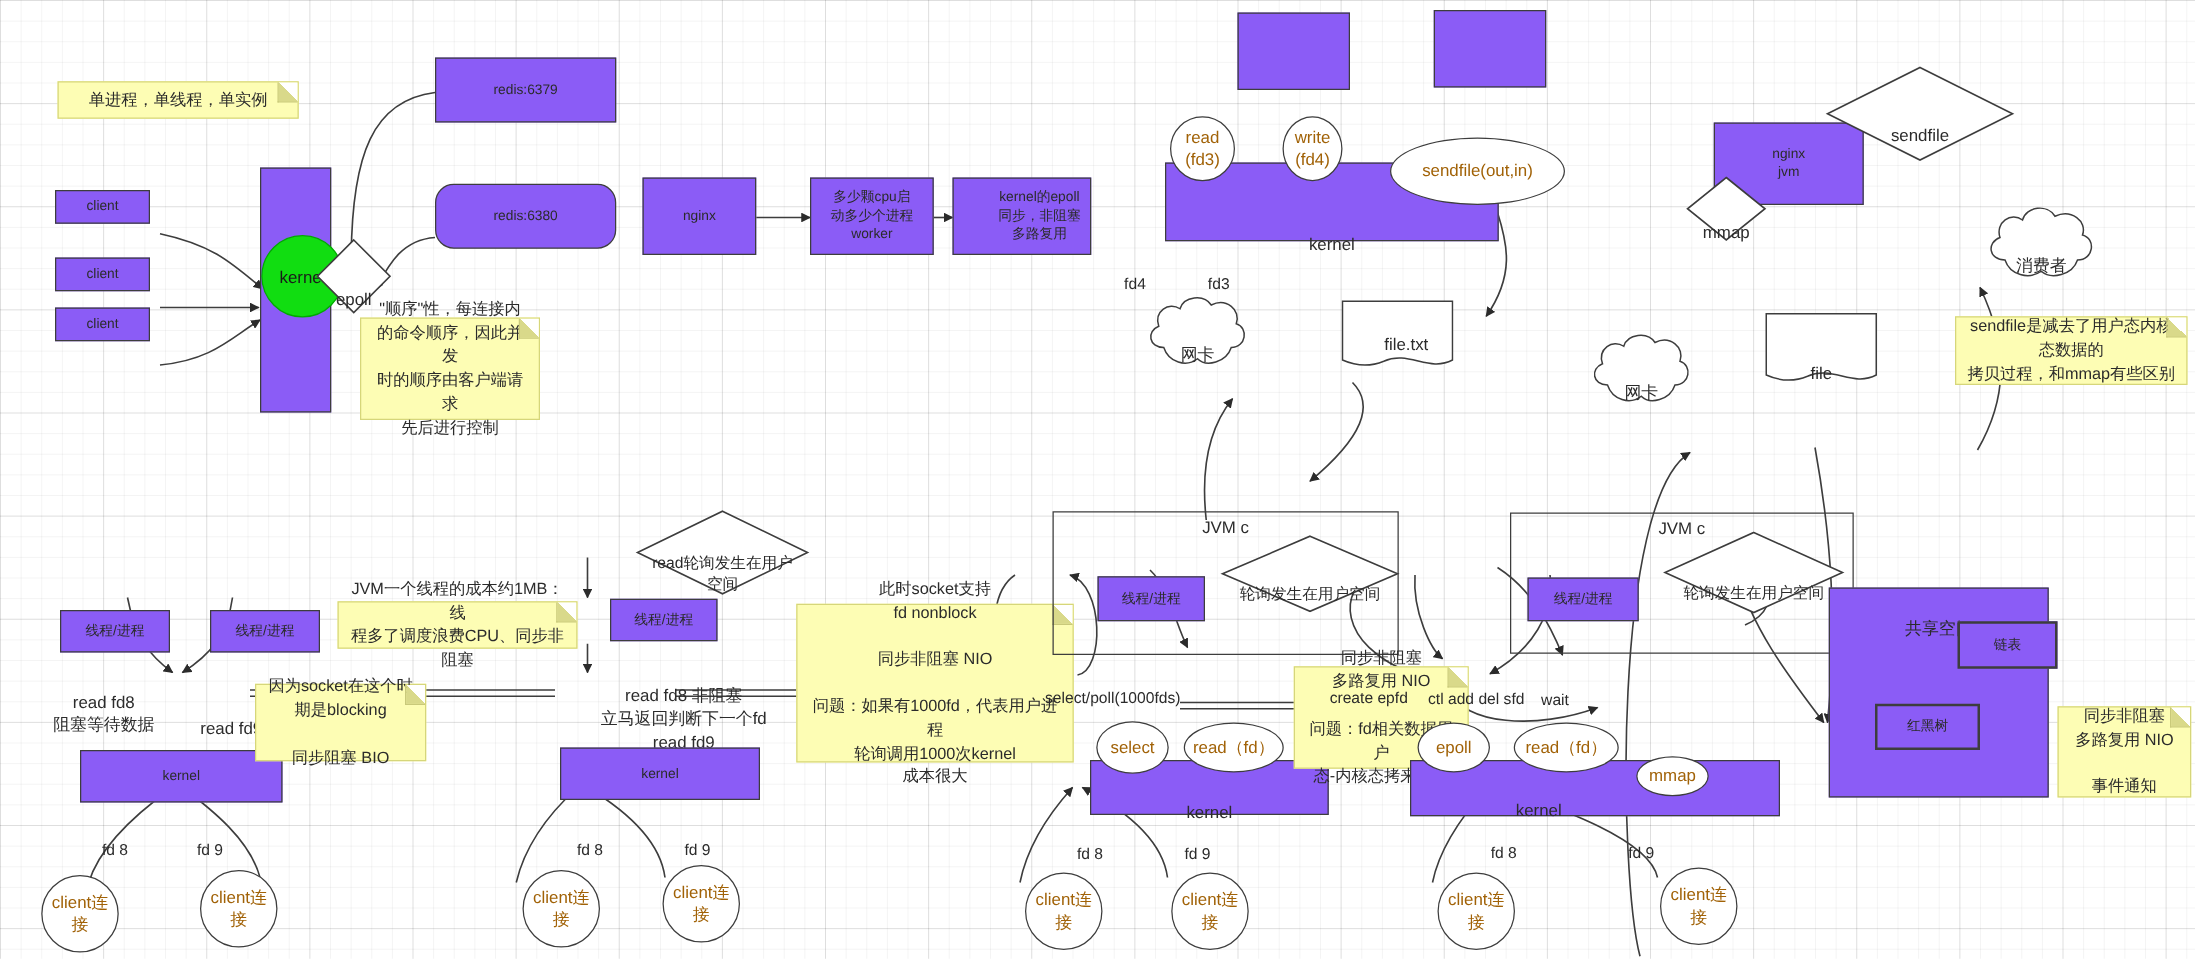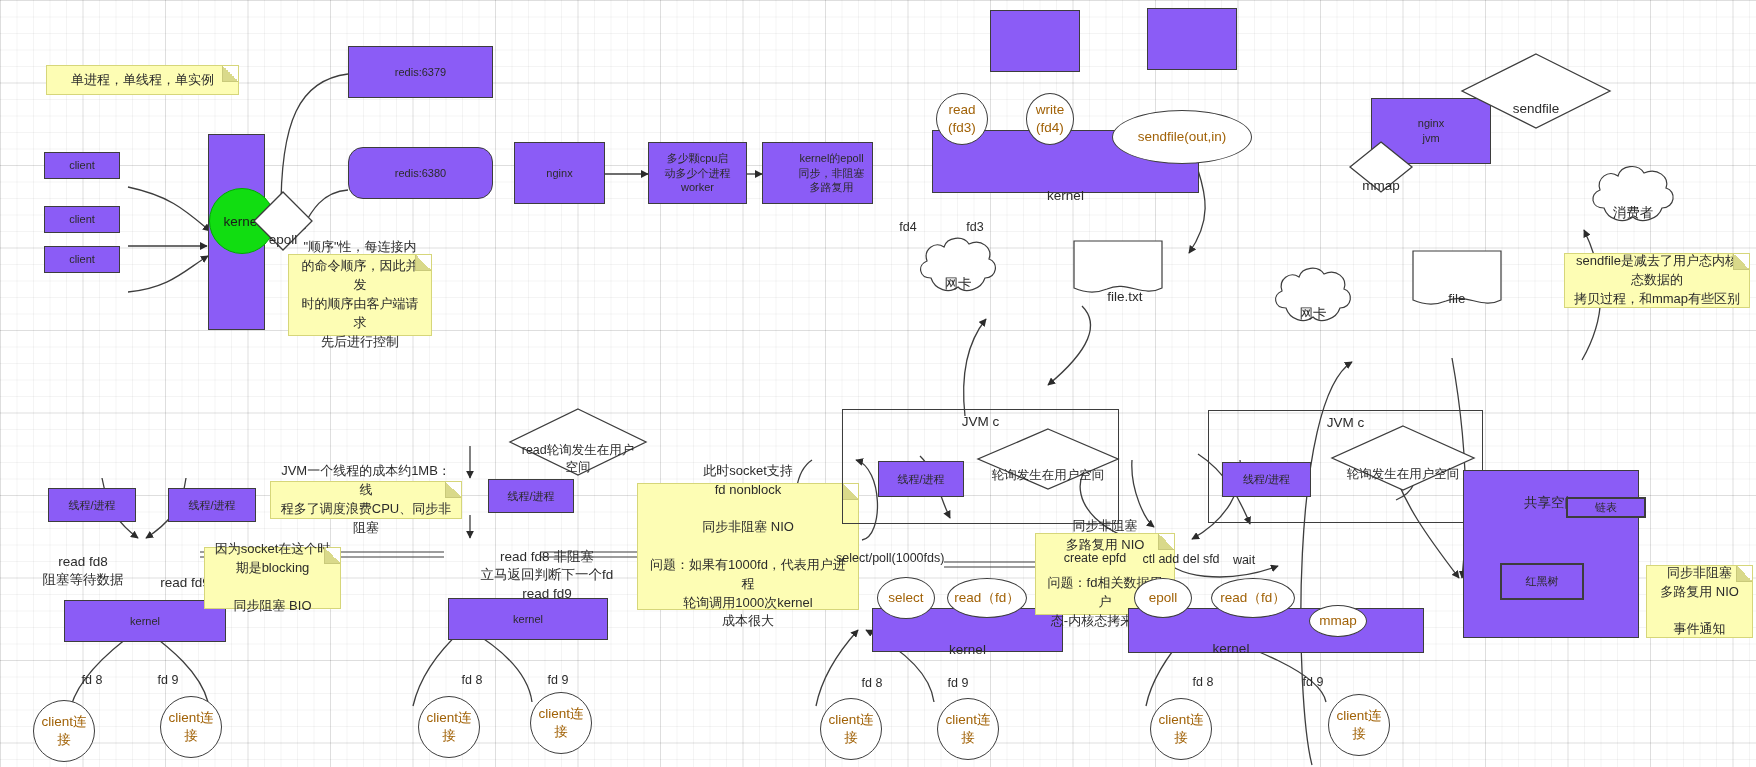--- a/index.html
+++ b/index.html
@@ -227,21 +227,21 @@
 <svg class="n" style="left:915px;top:232px;" width="86" height="66" viewBox="0 0 86 66">
   <path d="M16,46 C4,46 2,33 12,29 C8,17 20,9 29,15 C32,5 48,3 54,12 C66,6 78,16 74,27 C84,30 82,46 70,46 C66,58 50,62 43,55 C34,62 20,58 16,46 Z" fill="#fff" stroke="#3d3d3d" stroke-width="1.2"></path>
 </svg>
 <div class="n lbl" style="left:915px;top:257px;width:86px;">
   <span>网卡</span>
 </div>
 
 <svg class="n" style="left:1073px;top:240px;" width="90" height="56" viewBox="0 0 90 56">
   <path d="M1,1 H89 V48 C70,58 54,40 34,49 C22,54 10,52 1,48 Z" fill="#fff" stroke="#3d3d3d" stroke-width="1.2"></path>
 </svg>
-<div class="n lbl" style="left:1073px;top:270px;width:104px;">
+<div class="n lbl" style="left:1073px;top:249px;width:104px;">
   <span>file.txt</span>
 </div>
 
 <div class="n box" style="left:1371px;top:98px;width:120px;height:66px;">
   <span>nginx
 jvm</span>
 </div>
 
 <svg class="n" style="left:1348px;top:141px;" width="66" height="52" viewBox="0 0 66 52">
   <polygon points="33,1 64,26 33,51 2,26" fill="#fff" stroke="#3d3d3d" stroke-width="1.3"></polygon>
@@ -455,21 +455,21 @@
   <span>read（fd）</span>
 </div>
 <div class="n ell" style="left:1309px;top:605px;width:58px;height:32px;">
   <span>mmap</span>
 </div>
 
 <div class="n box" style="left:1463px;top:470px;width:176px;height:168px;"></div>
 <div class="n lbl" style="left:1463px;top:476px;width:176px;">
   <span>共享空间</span>
 </div>
-<div class="n box thickbox" style="left:1566px;top:497px;width:80px;height:21px;">
+<div class="n box thickbox" style="left:1566px;top:497px;width:80px;height:38px;">
   <span>链表</span>
 </div>
 <div class="n box thickbox" style="left:1500px;top:563px;width:84px;height:37px;">
   <span>红黑树</span>
 </div>
 
 <div class="n lbl sm" style="left:1183px;top:657px;width:40px;">
   <span>fd 8</span>
 </div>
 <div class="n lbl sm" style="left:1293px;top:657px;width:40px;">

